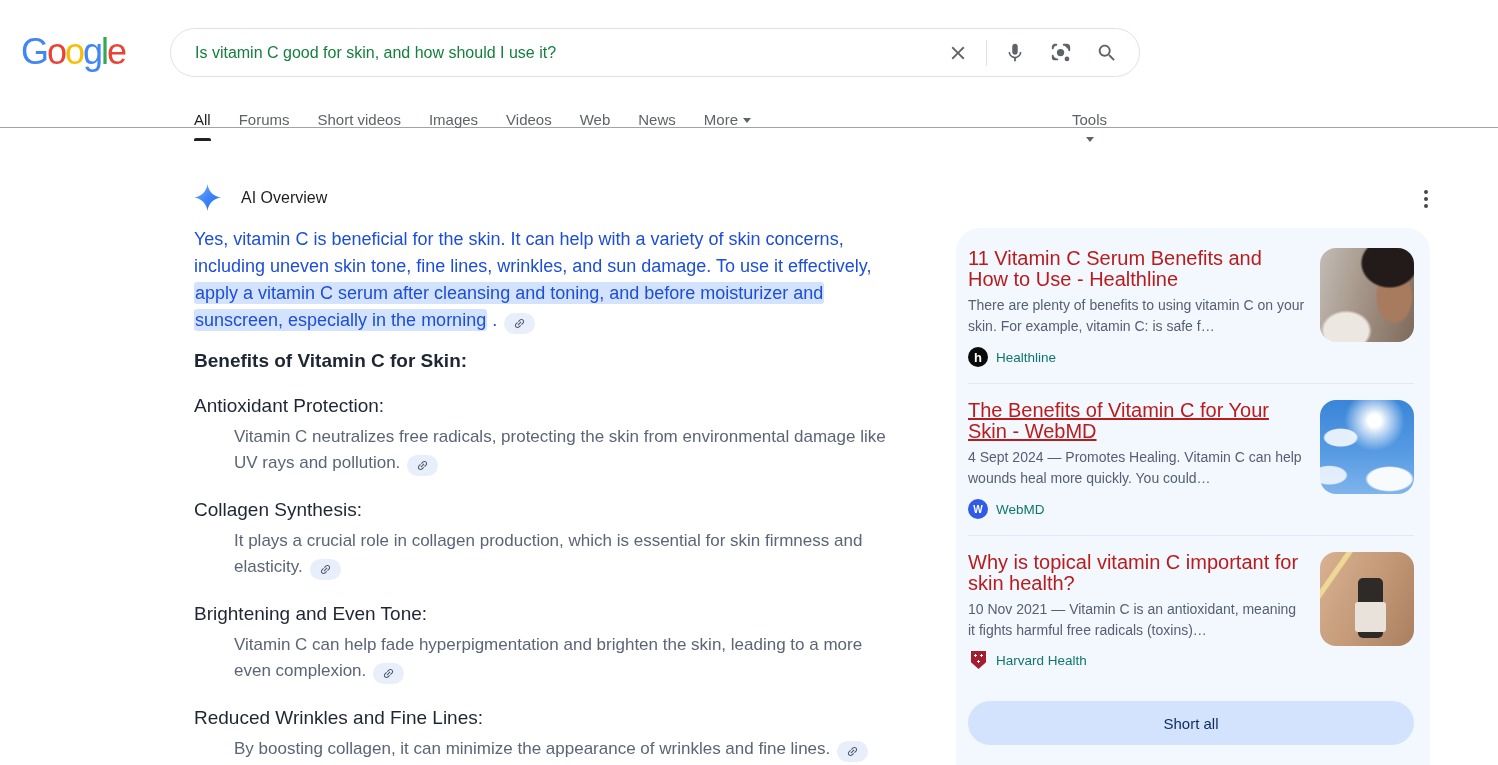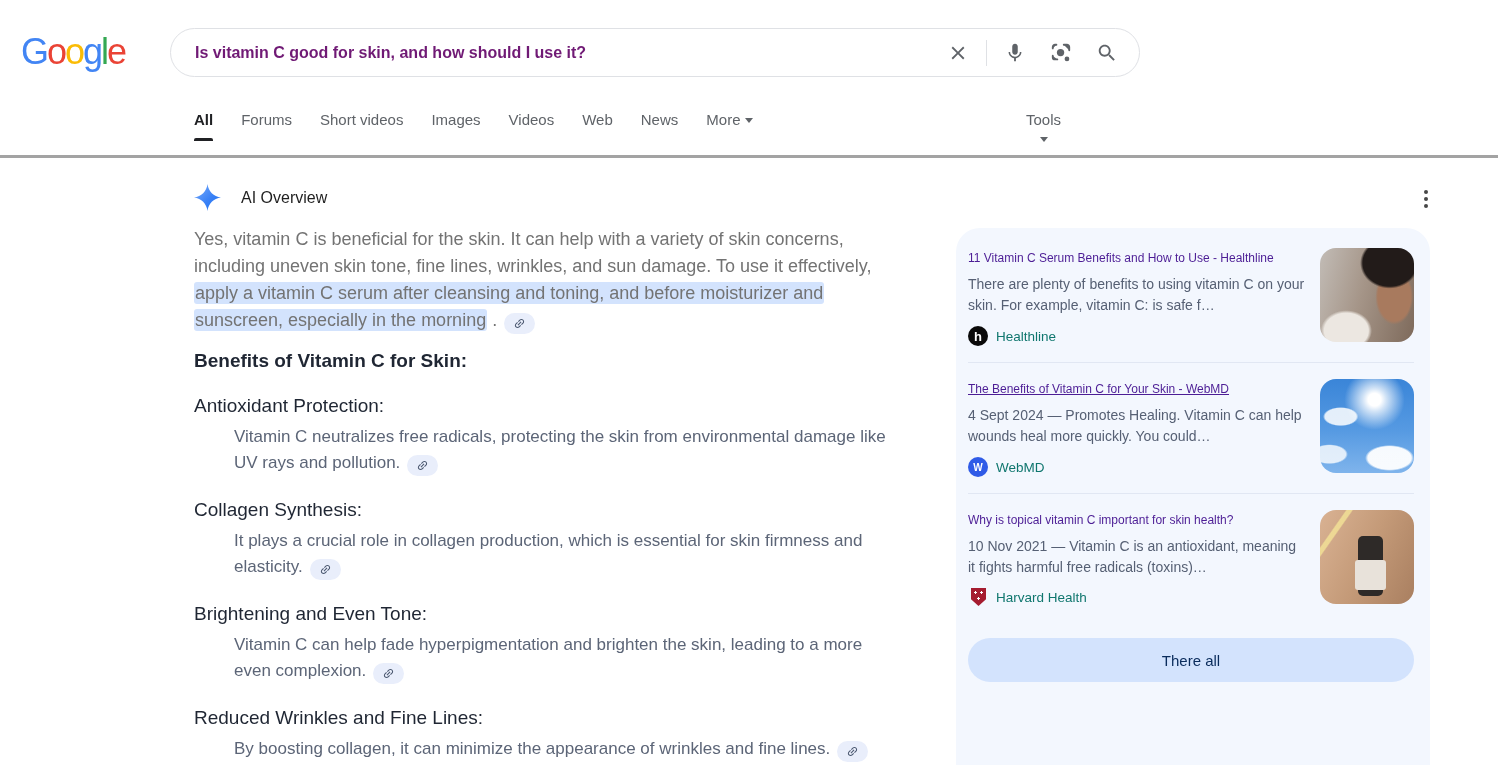--- a/index.html
+++ b/index.html
@@ -3,77 +3,77 @@
 <meta charset="utf-8">
 <style>
   * { box-sizing: border-box; margin: 0; padding: 0; }
   html,body { width:1498px; height:765px; }
   body{
     font-family:"Liberation Sans", sans-serif;
     background:#fff; color:#1f2633;
     position:relative; overflow:hidden;
   }
   
-  .header{ position:absolute; inset:0 0 auto 0; height:158px; background:#fff; border-bottom:3px solid #a3a3a3; }
+  .header{ position:absolute; inset:0 0 auto 0; height:128px; background:#fff; border-bottom:1px solid #a3a3a3; }
   .logo{ position:absolute; left:21px; top:31px; font-size:36px; font-weight:500; letter-spacing:-2px; cursor:pointer; }
   .logo span:nth-child(1){color:#4285F4;}
   .logo span:nth-child(2){color:#EA4335;}
   .logo span:nth-child(3){color:#FBBC05;}
   .logo span:nth-child(4){color:#4285F4;}
   .logo span:nth-child(5){color:#34A853;}
   .logo span:nth-child(6){color:#EA4335;}
   .search-bar{
     position:absolute; left:170px; top:28px; width:970px; height:49px;
     background:#fff; border:1px solid #dfe1e5; border-radius:25px;
     display:flex; align-items:center; padding:0 20px 0 24px;
   }
   .search-input{
     flex:1; border:none; outline:none; font-family:"Liberation Sans",sans-serif;
-    font-size:16px; color:#701a75; background:transparent;font-weight:bold;
+    font-size:16px; color:#15803d; background:transparent;
   }
   .sb-icon{ width:24px; height:24px; flex:none; display:flex; align-items:center; justify-content:center; cursor:pointer; color:#5f6368; }
   .sb-icon svg{ width:22px; height:22px; fill:currentColor; }
   .sb-divider{ width:1px; height:26px; background:#dfe1e5; margin:0 16px; flex:none; }
   .sb-gap{ width:22px; flex:none; }
   
   .tabs{ position:absolute; left:194px; top:111px; display:flex; gap:28px; font-size:15px; color:#5f6368; }
   .tab{ position:relative; cursor:pointer; display:flex; align-items:center; gap:5px; }
-  .tab.active{ color:#202124; font-weight:700; }
+  .tab.active{ color:#202124; font-weight:400; }
   .tab.active::after{ content:""; position:absolute; left:0; right:0; bottom:-13px; height:3px; background:#202124; border-radius:2px 2px 0 0; }
   .caret{ width:0; height:0; border-left:4px solid transparent; border-right:4px solid transparent; border-top:5px solid #5f6368; display:inline-block; margin-top:2px; }
-  .tools{ position:absolute; left:1026px; top:111px; font-size:15px; color:#5f6368; display:flex; align-items:center; gap:7px; cursor:pointer;flex-direction:column; }
+  .tools{ position:absolute; left:1072px; top:111px; font-size:15px; color:#5f6368; display:flex; align-items:center; gap:7px; cursor:pointer;flex-direction:column; }
   
   .ai-header{ position:absolute; left:194px; top:184px; display:flex; align-items:center; gap:20px; }
   .sparkle{ width:27px; height:27px; }
   .ai-label{ font-size:16px; font-weight:500; color:#1f1f1f; }
   .overview-kebab{ position:absolute; left:1417px; top:190px; width:18px; height:20px; cursor:pointer; }
   .kdot{ width:4px; height:4px; border-radius:2px; background:#474747; margin:0 auto 3px; }
   
   .content{ position:absolute; left:194px; top:226px; width:709px; }
-  .intro{ font-size:18px; line-height:27px; color:#737373; }
+  .intro{ font-size:18px; line-height:27px; color:#1d4ed8; }
   .hl{ background:#d3e3fd; border-radius:3px; padding:1px 1px; box-decoration-break:clone; -webkit-box-decoration-break:clone; cursor:pointer; }
   .chip{
     display:inline-flex; align-items:center; justify-content:center;
     width:31px; height:21px; border-radius:11px; background:#e9eefb;
     vertical-align:-4px; margin-left:7px; cursor:pointer;
   }
   .chip svg{ width:13px; height:13px; fill:#4b5870; transform:rotate(-45deg); }
   .section-title{ font-size:19px; font-weight:700; color:#1f2633; margin-top:16px; }
   .benefit h3{ font-size:19px; font-weight:400; color:#1f2633; margin:23px 0 7px; }
   .benefit p{ font-size:17px; line-height:26px; color:#5c6577;margin-left:40px; }
   
   .panel{
     position:absolute; left:956px; top:228px; width:474px; height:537px;
     background:#f3f7fe; border-radius:24px 24px 0 0; padding:12px 16px 0 12px; overflow:hidden;
   }
   .card{ display:flex; gap:14px; padding:16px 0; cursor:pointer; }
   .card:first-child{ padding-top:8px; }
   .card + .card{ border-top:1px solid #e1e7f3; }
   .card-text{ flex:1; min-width:0; }
-  .card-title{ font-size:12px; line-height:21px; color:#4c1d95; margin-bottom:5px; }
+  .card-title{ font-size:20px; line-height:21px; color:#b91c1c; margin-bottom:5px; }
   .card-title.underlined{ text-decoration:underline; }
   .card-snippet{ font-size:14px; line-height:21px; color:#566074; }
   .card-source{ display:flex; align-items:center; gap:8px; margin-top:10px; }
   .src-badge{ width:20px; height:20px; border-radius:50%; display:flex; align-items:center; justify-content:center; color:#fff; font-weight:700; flex:none; }
   .badge-healthline{ background:#0a0a0a; font-size:13px; }
   .badge-webmd{ background:#2f5be7; font-size:10px; }
   .harvard-shield{
     width:15px; height:18px; flex:none; margin:0 2px 0 3px;
     clip-path:polygon(0 0,100% 0,100% 62%,50% 100%,0 62%);
     background:
@@ -294,14 +294,14 @@
       <div class="card-snippet">10 Nov 2021 — Vitamin C is an antioxidant, meaning it fights harmful free radicals (toxins)…</div>
       <div class="card-source">
         <span class="harvard-shield"></span>
         <span class="src-name">Harvard Health</span>
         <span class="mini-kebab"><span class="mdot"></span><span class="mdot"></span><span class="mdot"></span></span>
       </div>
     </div>
     <div class="thumb thumb-harvard"></div>
   </div>
 
-  <button class="show-all">There all</button>
+  <button class="show-all">Short all</button>
 </div>
 
 </body></html>

